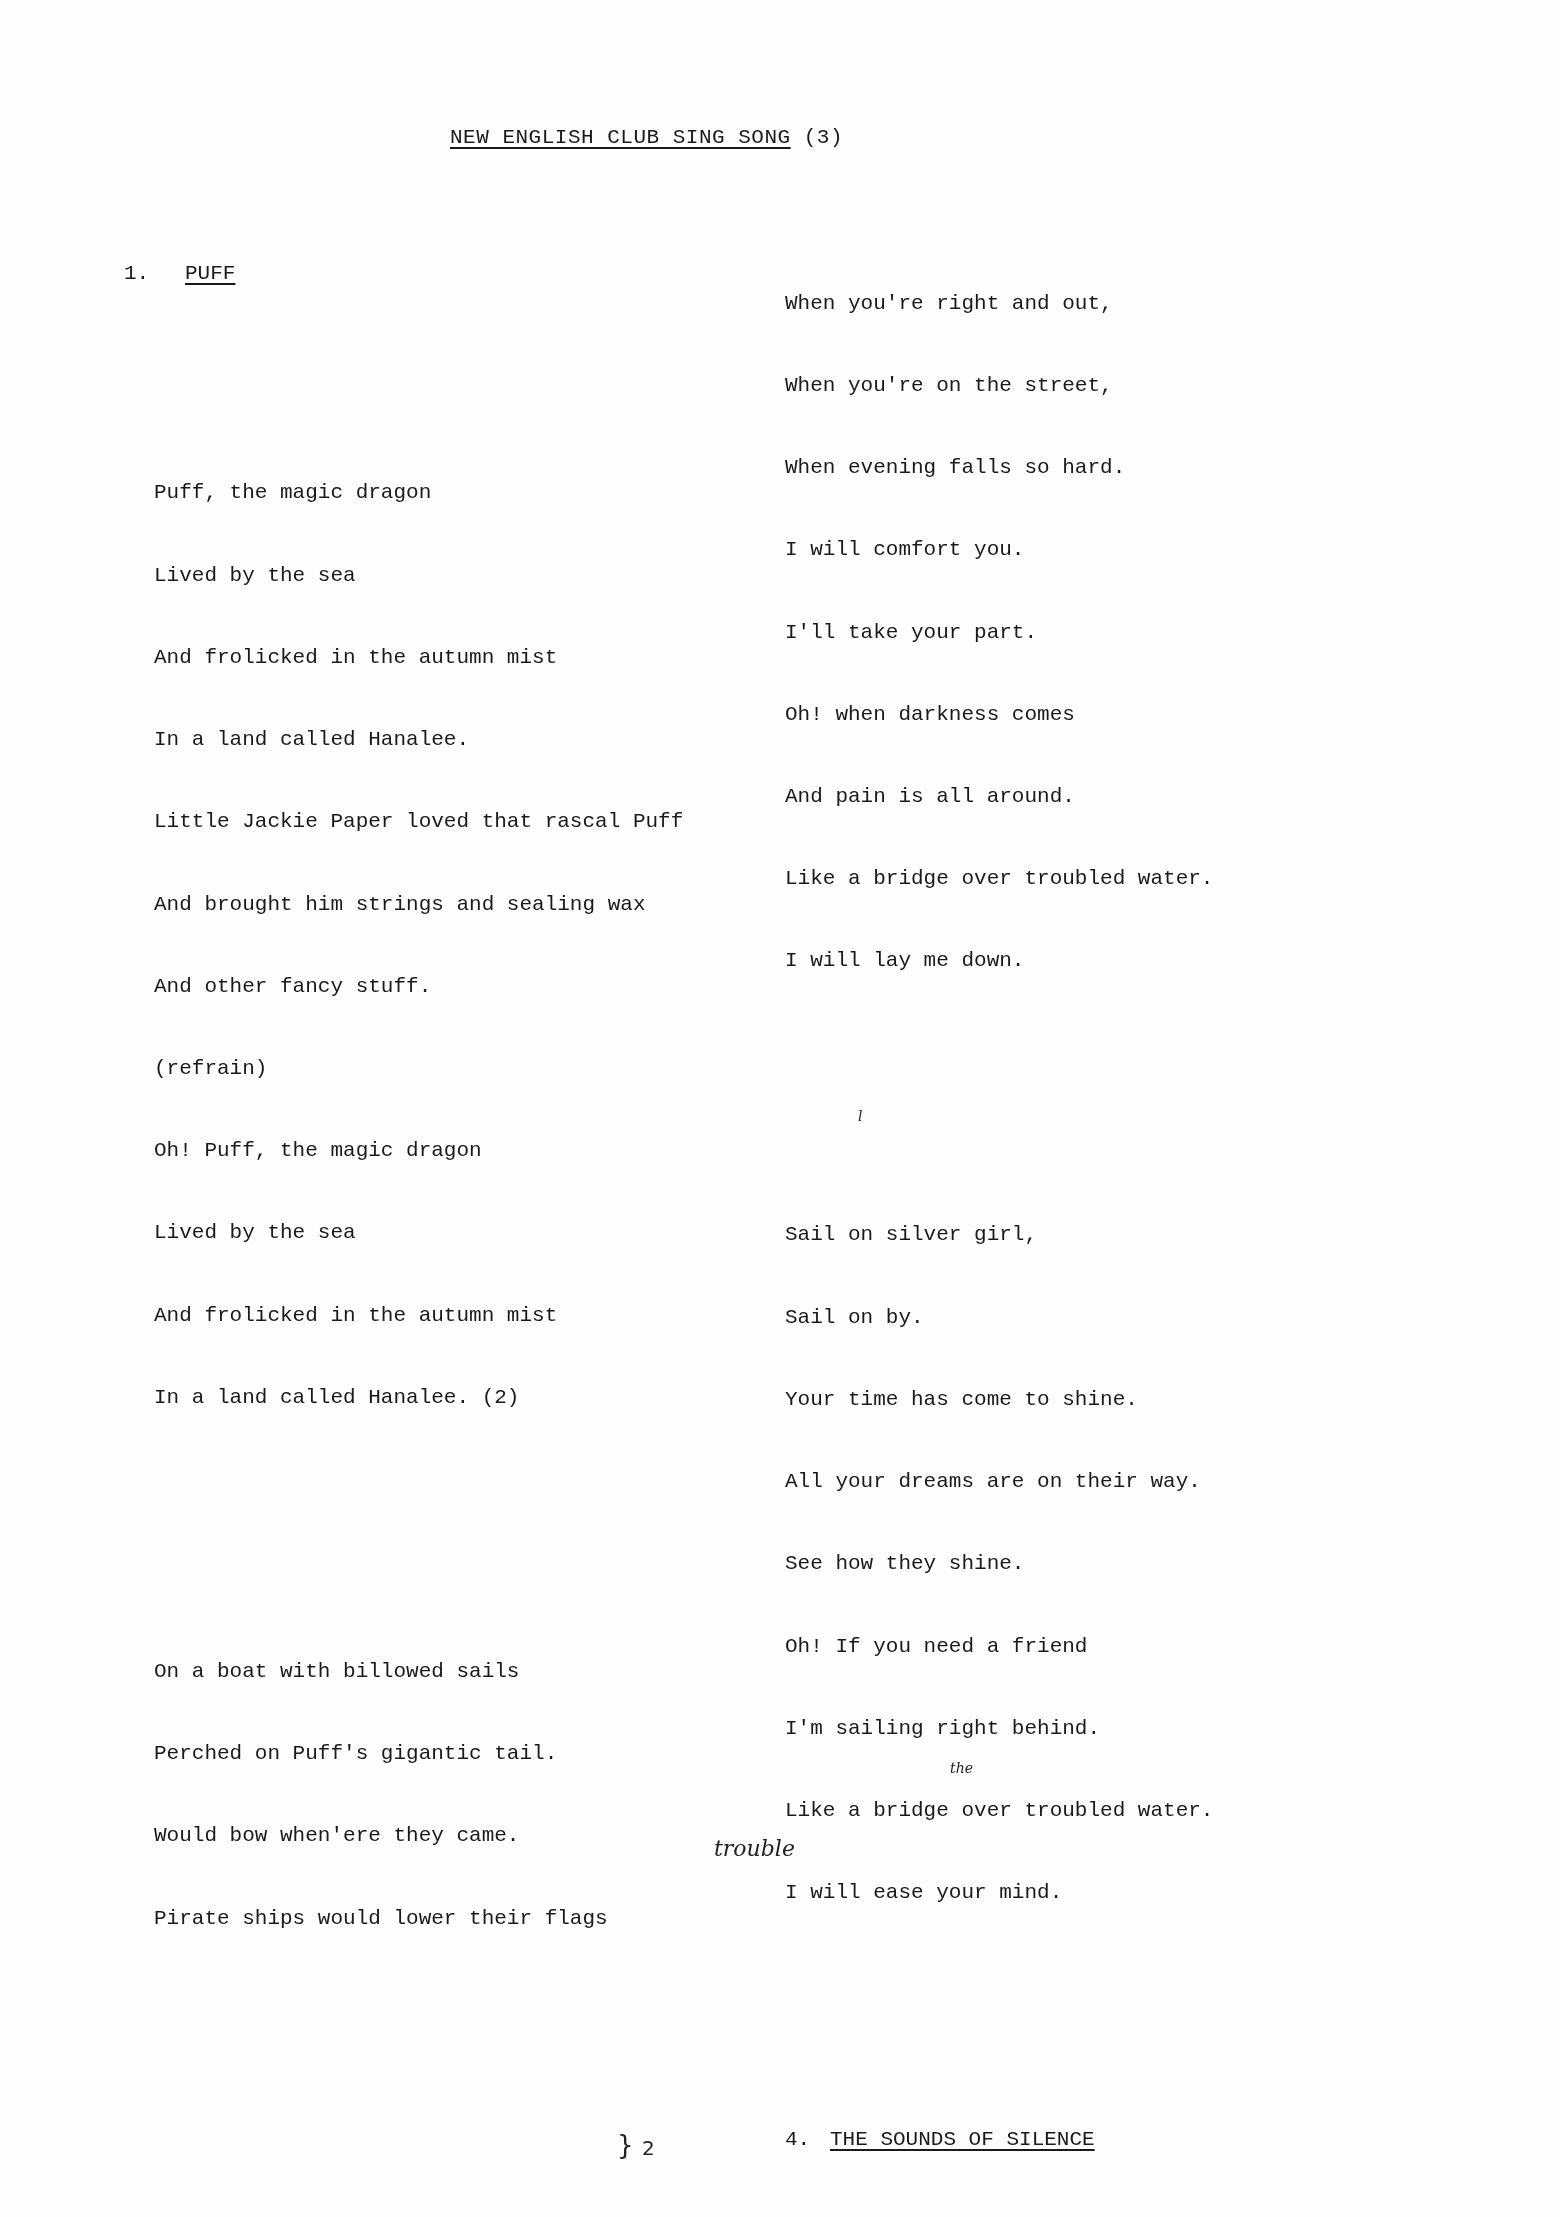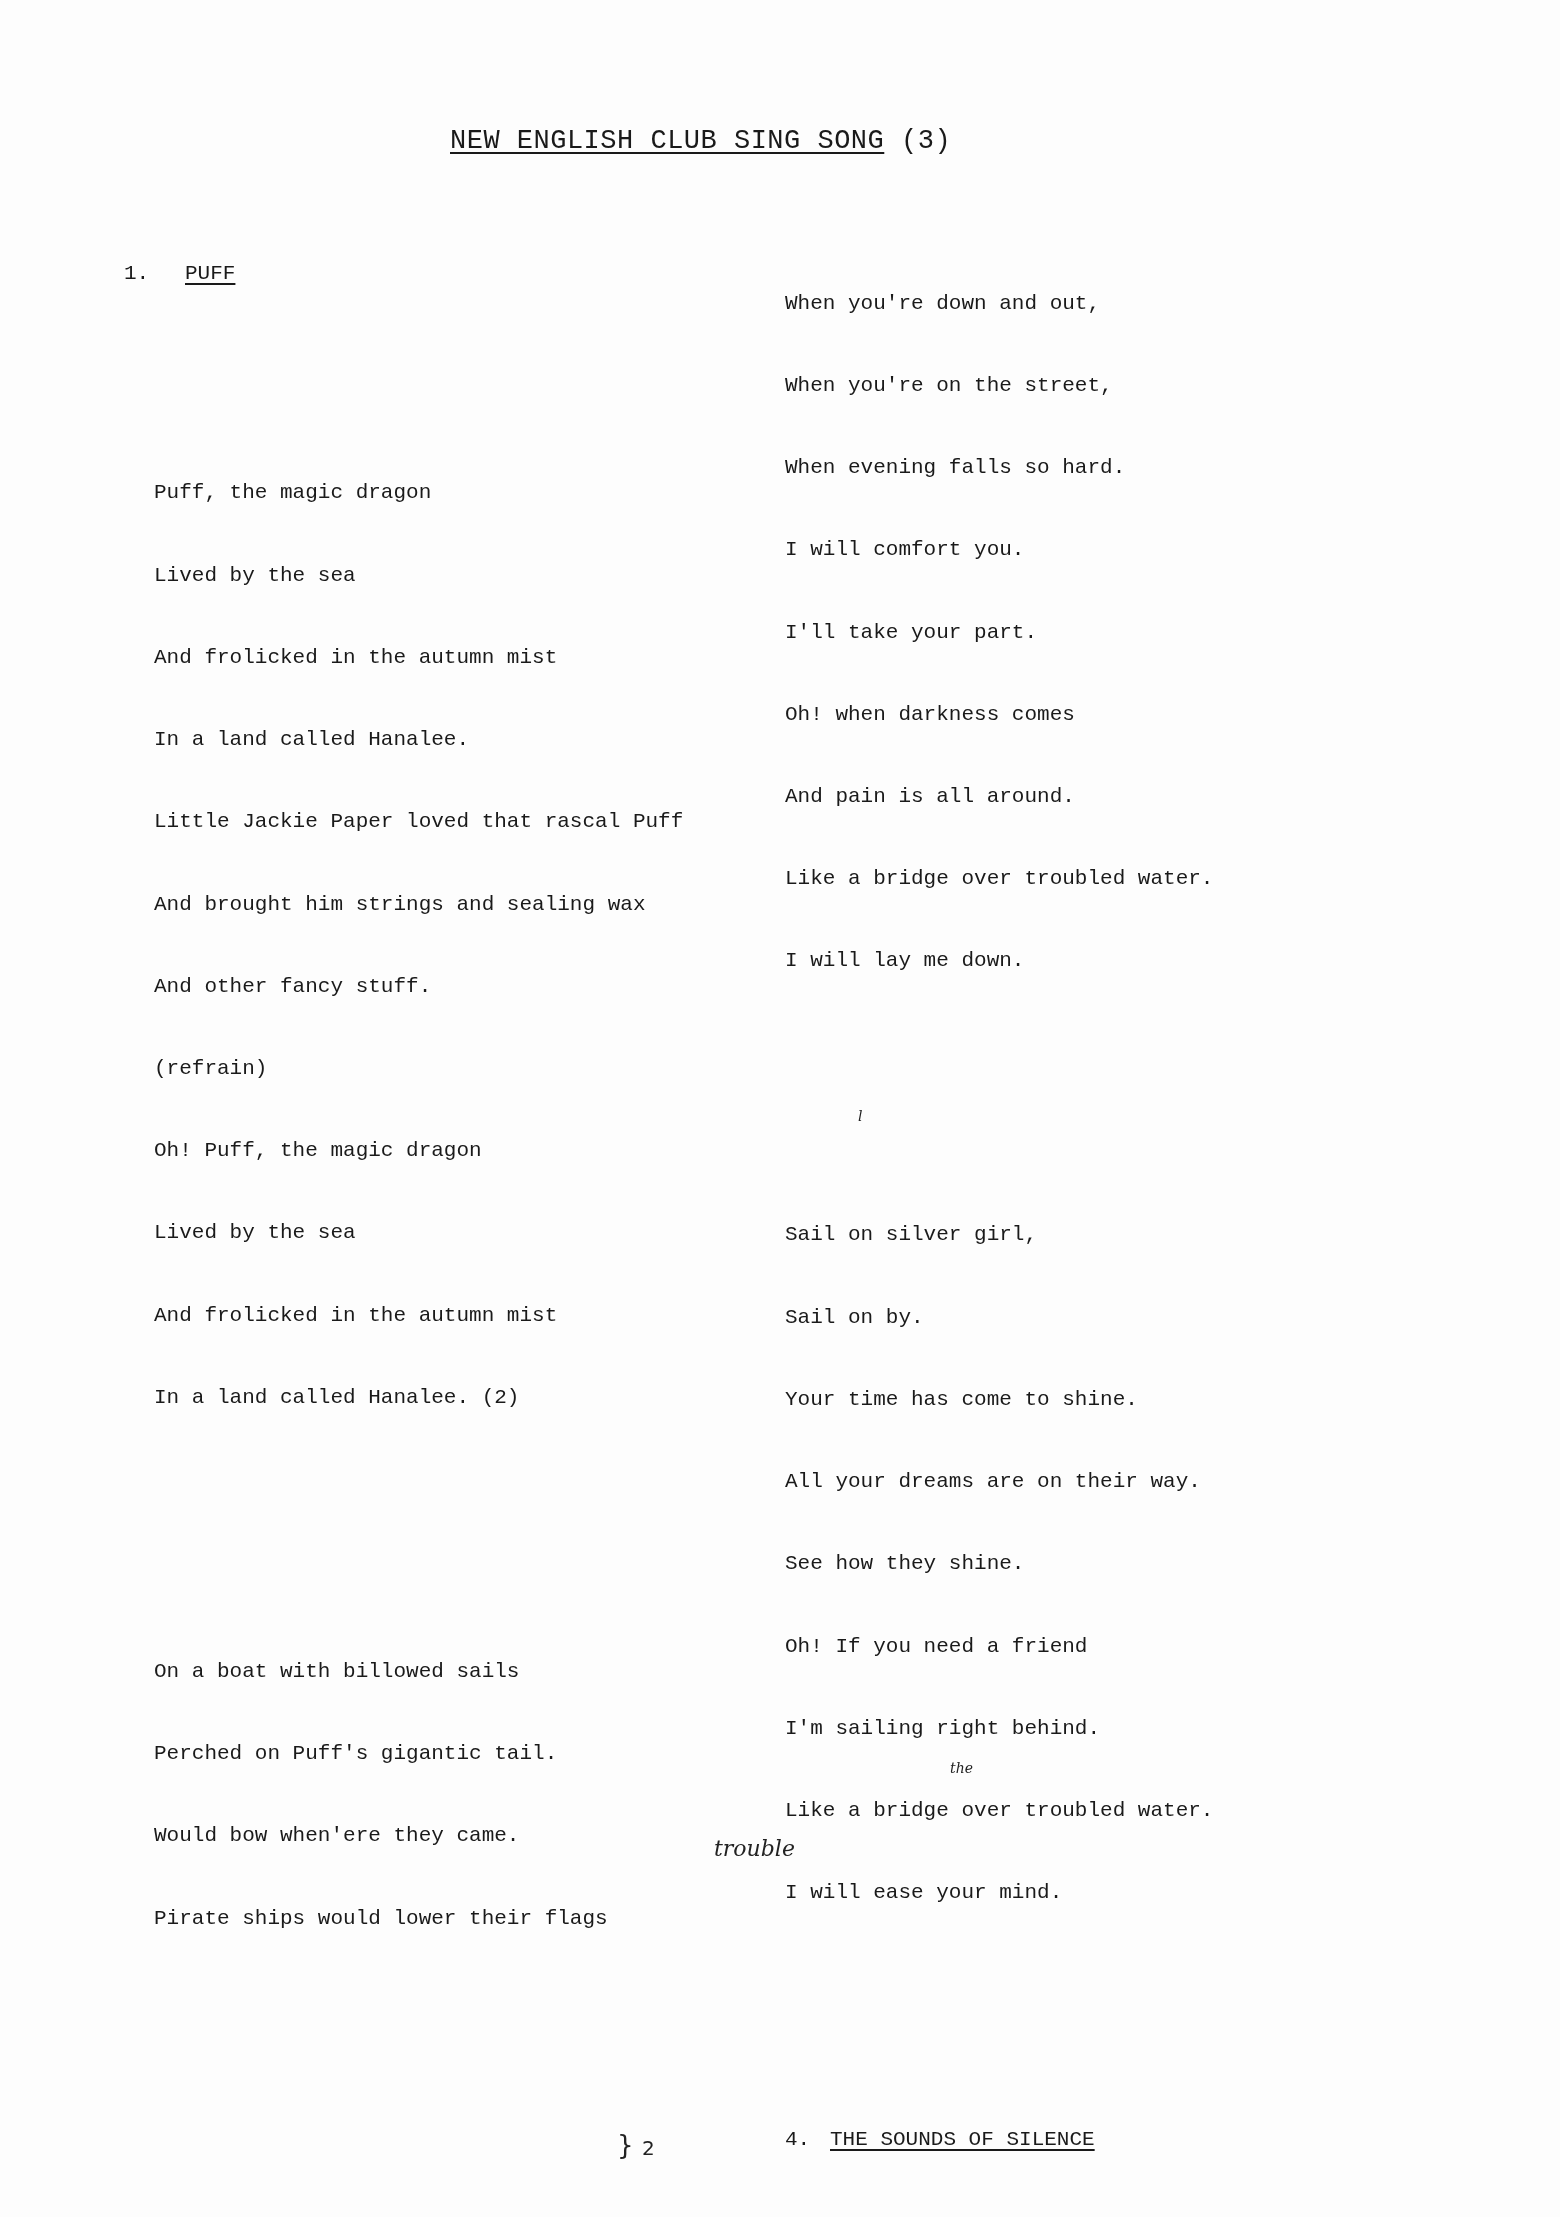--- a/index.html
+++ b/index.html
@@ -1,19 +1,19 @@
 <!DOCTYPE html>
 <html><head>
 <meta charset="utf-8">
 <style>
   html, body { margin: 0; padding: 0; background: #ffffff; }
   body { width: 1560px; height: 2217px; position: relative; overflow: hidden;
          font-family: "Liberation Mono", "DejaVu Sans Mono", monospace; color: #1a1a1a; }
   .page { position: absolute; left: 0; top: 0; width: 1560px; height: 2217px; background: #fdfdfd; }
-  .title { position: absolute; left: 450px; top: 126px; font-size: 27px; letter-spacing: 0.5px; }
+  .title { position: absolute; left: 450px; top: 126px; font-size: 21px; letter-spacing: 0.5px; }
   .title .u { text-decoration: underline; text-decoration-thickness: 2px; text-underline-offset: 4px; }
   .col { position: absolute; font-size: 21px; line-height: 27.4px; white-space: pre; }
   .col-left { left: 124px; top: 178px; }
   .col-right { left: 785px; top: 180px; }
   .song-head { margin: 0; white-space: pre; }
   .song-head .num { display: inline-block; width: 44px; }
   .song-head .name { text-decoration: underline; text-decoration-thickness: 2px; text-underline-offset: 4px; margin-left: 17px; }
   .stanza { margin-left: 30px; }
   .gap { height: 27.4px; }
   .line { display: block; }
@@ -72,21 +72,21 @@
     
     
     
   </div>
 
   <div class="brace" style="left:617px; top:2130px;">}</div>
   <div class="brace" style="left:642px; top:2136px; font-size:20px;">2</div>
 
   <div class="col col-right">
     <div>
-      <span class="line">When you're down and out,</span>
+      <span class="line">When you're right and out,</span>
       <span class="line">When you're on the street,</span>
       <span class="line">When evening falls so hard.</span>
       <span class="line">I will comfort you.</span>
       <span class="line">I'll take your part.</span>
       <span class="line">Oh! when darkness comes</span>
       <span class="line">And pain is all around.</span>
       <span class="line">Like a bridge over troubled water.</span>
       <span class="line">I will lay me down.</span>
     </div>
     <div class="gap"></div>

